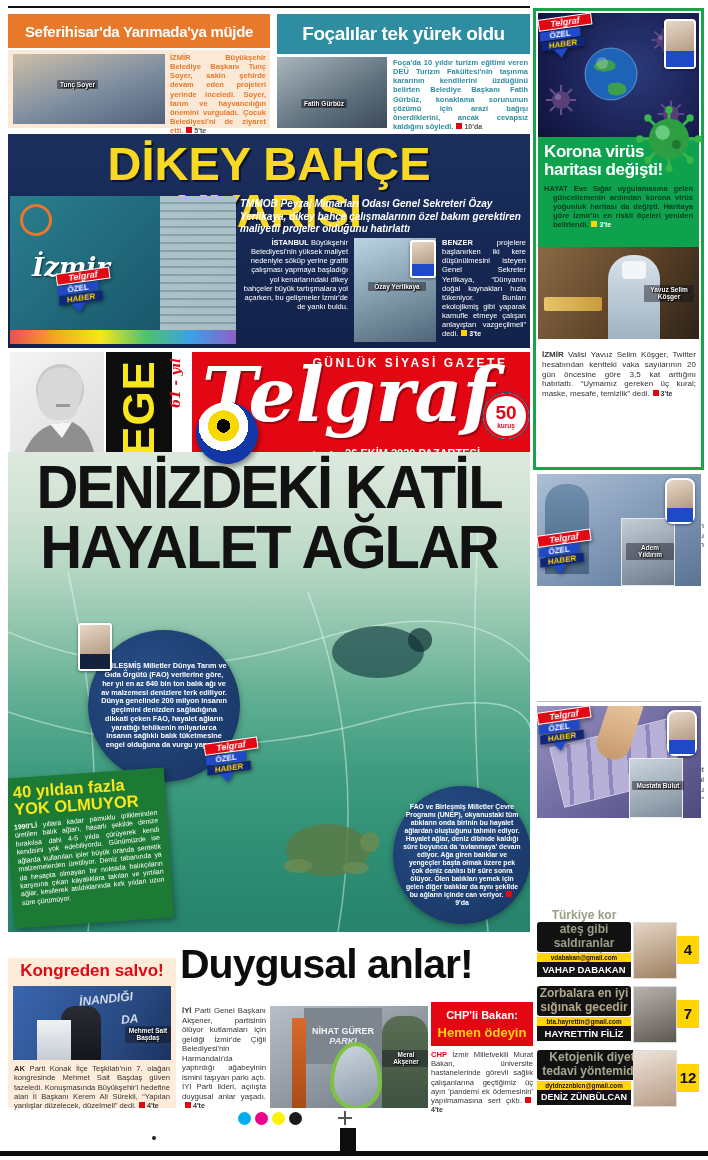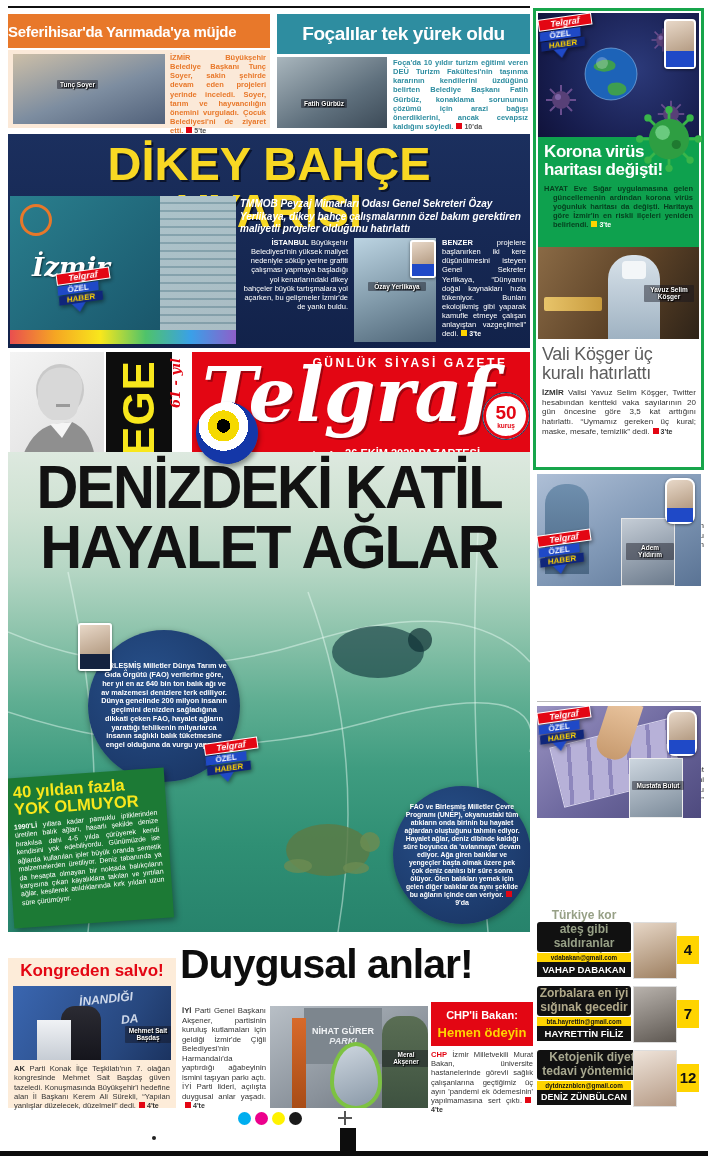--- a/index.html
+++ b/index.html
@@ -40,21 +40,21 @@
   .dot{position:absolute;width:13px;height:13px;border-radius:50%;}
 </style>
 </head>
 <body>
 
 <div class="page">
 
   <div class="abs" style="left:8px;top:6px;width:522px;height:2px;background:#101010;"></div>
 
   <div class="abs" style="left:8px;top:14px;width:262px;height:114px;">
-    <div class="abs" style="left:0;top:0;width:262px;height:34px;background:#e8782a;display:flex;align-items:center;">
+    <div class="abs" style="left:0;top:0;width:262px;height:34px;background:#e8782a;display:flex;align-items:center;justify-content:center;">
       <span style="color:#fff;font-weight:800;font-size:15px;letter-spacing:-0.3px;">Seferihisar'da Yarımada'ya müjde</span>
     </div>
     <div class="abs" style="left:0;top:36px;width:262px;height:78px;background:#fbe9d8;">
       <div class="abs ph" style="left:5px;top:4px;width:152px;height:70px;background:linear-gradient(160deg,#cdbfa8,#7d8da0 55%,#51617a);">
         <span class="cap" style="left:44px;top:26px;">Tunç Soyer</span>
       </div>
       <p class="body" style="position:absolute;left:162px;top:3px;width:96px;color:#e8782a;font-weight:700;font-size:7.5px;">
         <b class="lead">İZMİR</b>
         <span>Büyükşehir Belediye Başkanı Tunç Soyer, sakin şehirde devam eden projeleri yerinde inceledi. Soyer, tarım ve hayvancılığın önemini vurguladı. Çocuk Belediyesi'ni de ziyaret etti.</span><span class="ref-sq"></span><span class="ref-n" style="color:#555;">5'te</span>
       </p>
@@ -148,24 +148,20 @@
     </div>
 
     <div class="abs" style="left:2px;top:236px;width:161px;height:92px;background:linear-gradient(120deg,#8a6a45,#5c4227 55%,#2e2318);overflow:hidden;">
       <div class="abs" style="left:70px;top:8px;width:52px;height:84px;background:linear-gradient(180deg,#d8e2ea,#9fb2c2);border-radius:24px 24px 0 0;"></div>
       <div class="abs" style="left:84px;top:14px;width:24px;height:18px;background:#f3f6f8;border-radius:4px;"></div>
       <div class="abs" style="left:6px;top:50px;width:58px;height:14px;background:linear-gradient(90deg,#e8c46a,#c89b3e);border-radius:2px;"></div>
       <span class="cap" style="left:106px;top:38px;width:44px;">Yavuz Selim Köşger</span>
     </div>
 
     <div class="abs" style="left:6px;top:334px;width:154px;">
-      <h2 class="colhead" style="font-size:18px;">
-        <span>Vali Köşger üç</span><br>
-        <span>kuralı hatırlattı</span>
-      </h2>
       <p class="body" style="margin-top:5px;font-size:8px;">
         <b class="lead">İZMİR</b>
         <span>Valisi Yavuz Selim Köşger, Twitter hesabından kentteki vaka sayılarının 20 gün öncesine göre 3,5 kat arttığını hatırlattı. “Uymamız gereken üç kural; maske, mesafe, temizlik” dedi.</span><span class="ref-sq"></span><span class="ref-n">3'te</span>
       </p>
     </div>
   </div>
 
   <svg class="abs" style="left:636px;top:106px;z-index:7;" width="66" height="66" viewBox="0 0 72 72">
     <g stroke="#39b54a" stroke-width="3">
       <line x1="36" y1="36" x2="36" y2="4"></line>
@@ -407,21 +403,21 @@
     <p class="body" style="position:absolute;left:6px;top:106px;width:156px;font-size:7.6px;">
       <b class="lead">AK</b>
       <span>Parti Konak İlçe Teşkilatı'nın 7. olağan kongresinde Mehmet Sait Başdaş güven tazeledi. Konuşmasında Büyükşehir'i hedefine alan İl Başkanı Kerem Ali Sürekli, “Yapılan yanlışlar düzelecek, düzelmeli” dedi.</span><span class="ref-sq"></span><span class="ref-n">4'te</span>
     </p>
   </div>
 
   <div class="abs" style="left:180px;top:944px;width:350px;height:180px;">
     <div style="font-weight:800;font-size:41px;letter-spacing:-1px;color:#0d0d0d;line-height:1;">Duygusal anlar!</div>
     <p class="body" style="position:absolute;left:2px;top:62px;width:84px;font-size:7.8px;">
       <b class="lead">İYİ</b>
-      <span>Parti Genel Başkanı Akşener, partisinin kuruluş kutlamaları için geldiği İzmir'de Çiğli Belediyesi'nin Harmandalı'da yaptırdığı ağabeyinin ismini taşıyan parkı açtı. İYİ Parti lideri, açılışta duygusal anlar yaşadı.</span><span class="ref-sq"></span><span class="ref-n">4'te</span>
+      <span>Parti Genel Başkanı Akşener, partisinin ölüyor kutlamaları için geldiği İzmir'de Çiğli Belediyesi'nin Harmandalı'da yaptırdığı ağabeyinin ismini taşıyan parkı açtı. İYİ Parti lideri, açılışta duygusal anlar yaşadı.</span><span class="ref-sq"></span><span class="ref-n">4'te</span>
     </p>
     <div class="abs" style="left:90px;top:62px;width:158px;height:102px;background:linear-gradient(150deg,#b8bfc6,#8a929b 60%,#6a7078);overflow:hidden;">
       <div class="abs" style="left:34px;top:2px;width:78px;height:56px;background:#7d868e;display:flex;flex-direction:column;align-items:center;justify-content:center;">
         <span style="color:#f2f4f6;font-weight:800;font-size:9px;">NİHAT GÜRER</span>
         <span style="color:#e4e8ec;font-weight:700;font-style:italic;font-size:9px;">PARKI</span>
       </div>
       <div class="abs" style="left:22px;top:12px;width:14px;height:90px;background:linear-gradient(180deg,#d86a2a,#a84c16);"></div>
       <div class="abs" style="left:60px;top:36px;width:44px;height:60px;border:4px solid #7dc242;border-radius:50% 50% 50% 50% / 60% 60% 40% 40%;background:linear-gradient(160deg,#cdd6df,#8a99a8);"></div>
       <div class="abs" style="left:112px;top:10px;width:46px;height:92px;background:linear-gradient(180deg,#5a6e54,#3e5240);border-radius:18px 18px 0 0;"></div>
       <span class="cap" style="left:112px;top:44px;width:42px;">Meral Akşener</span>

